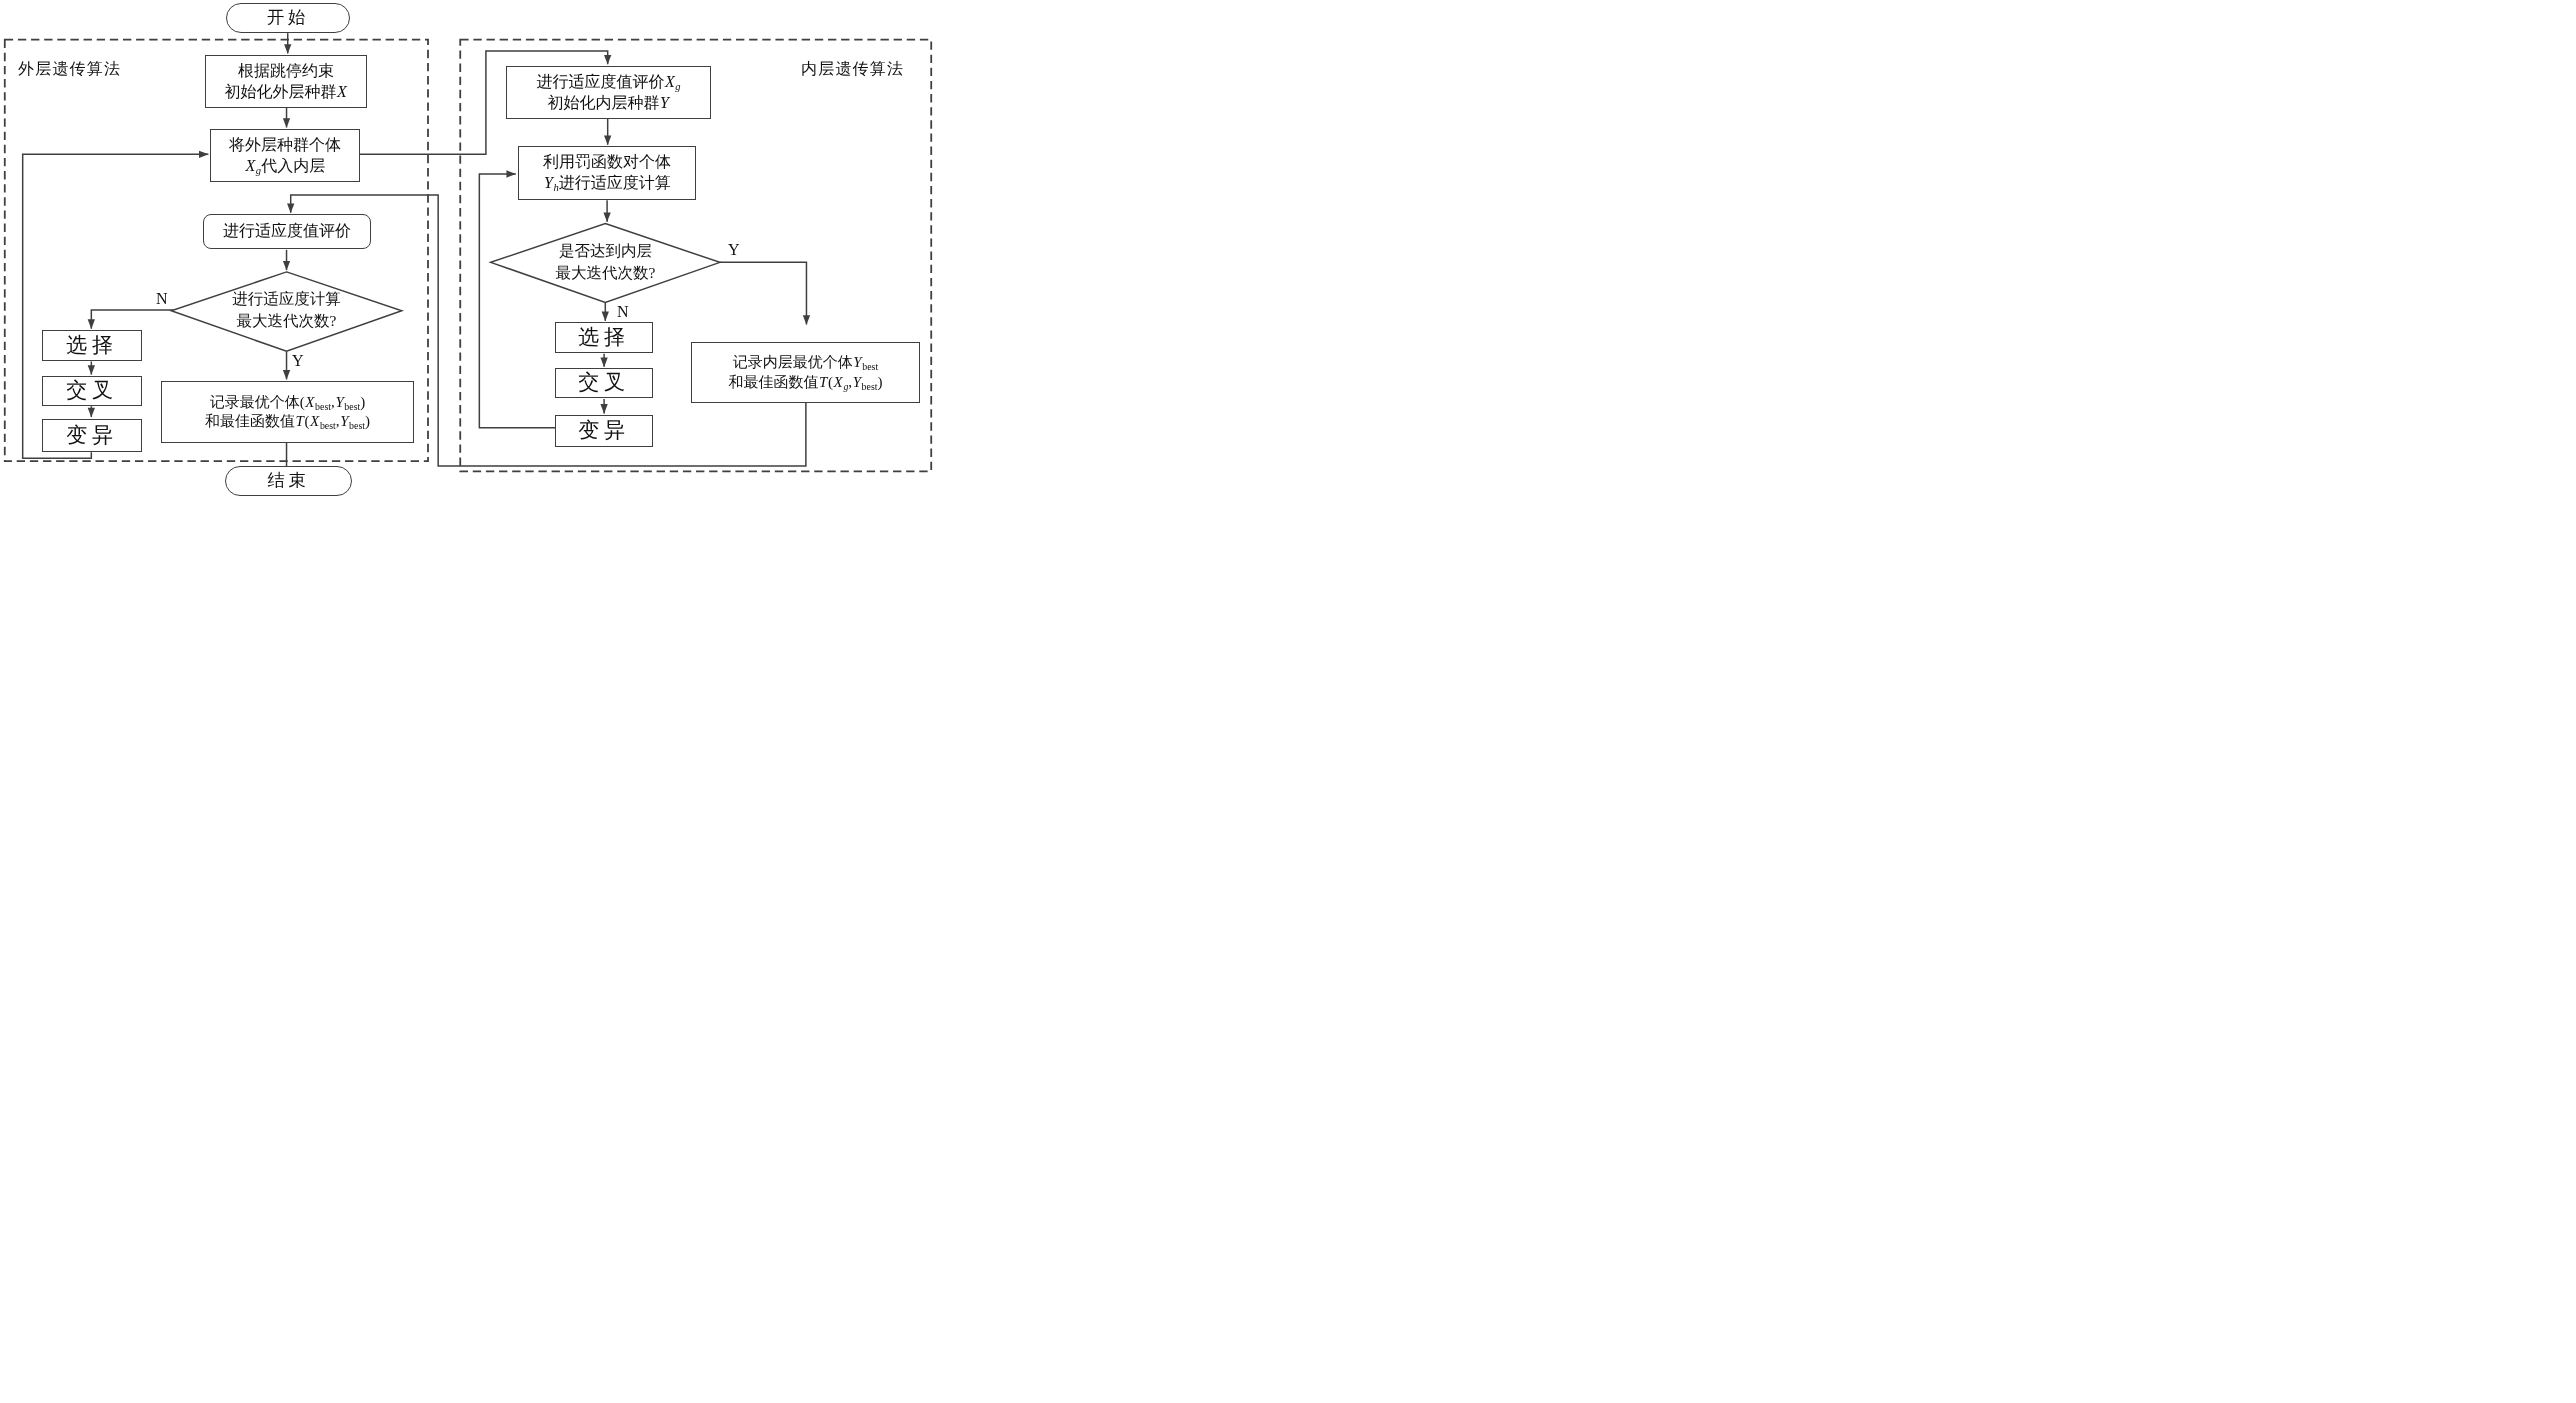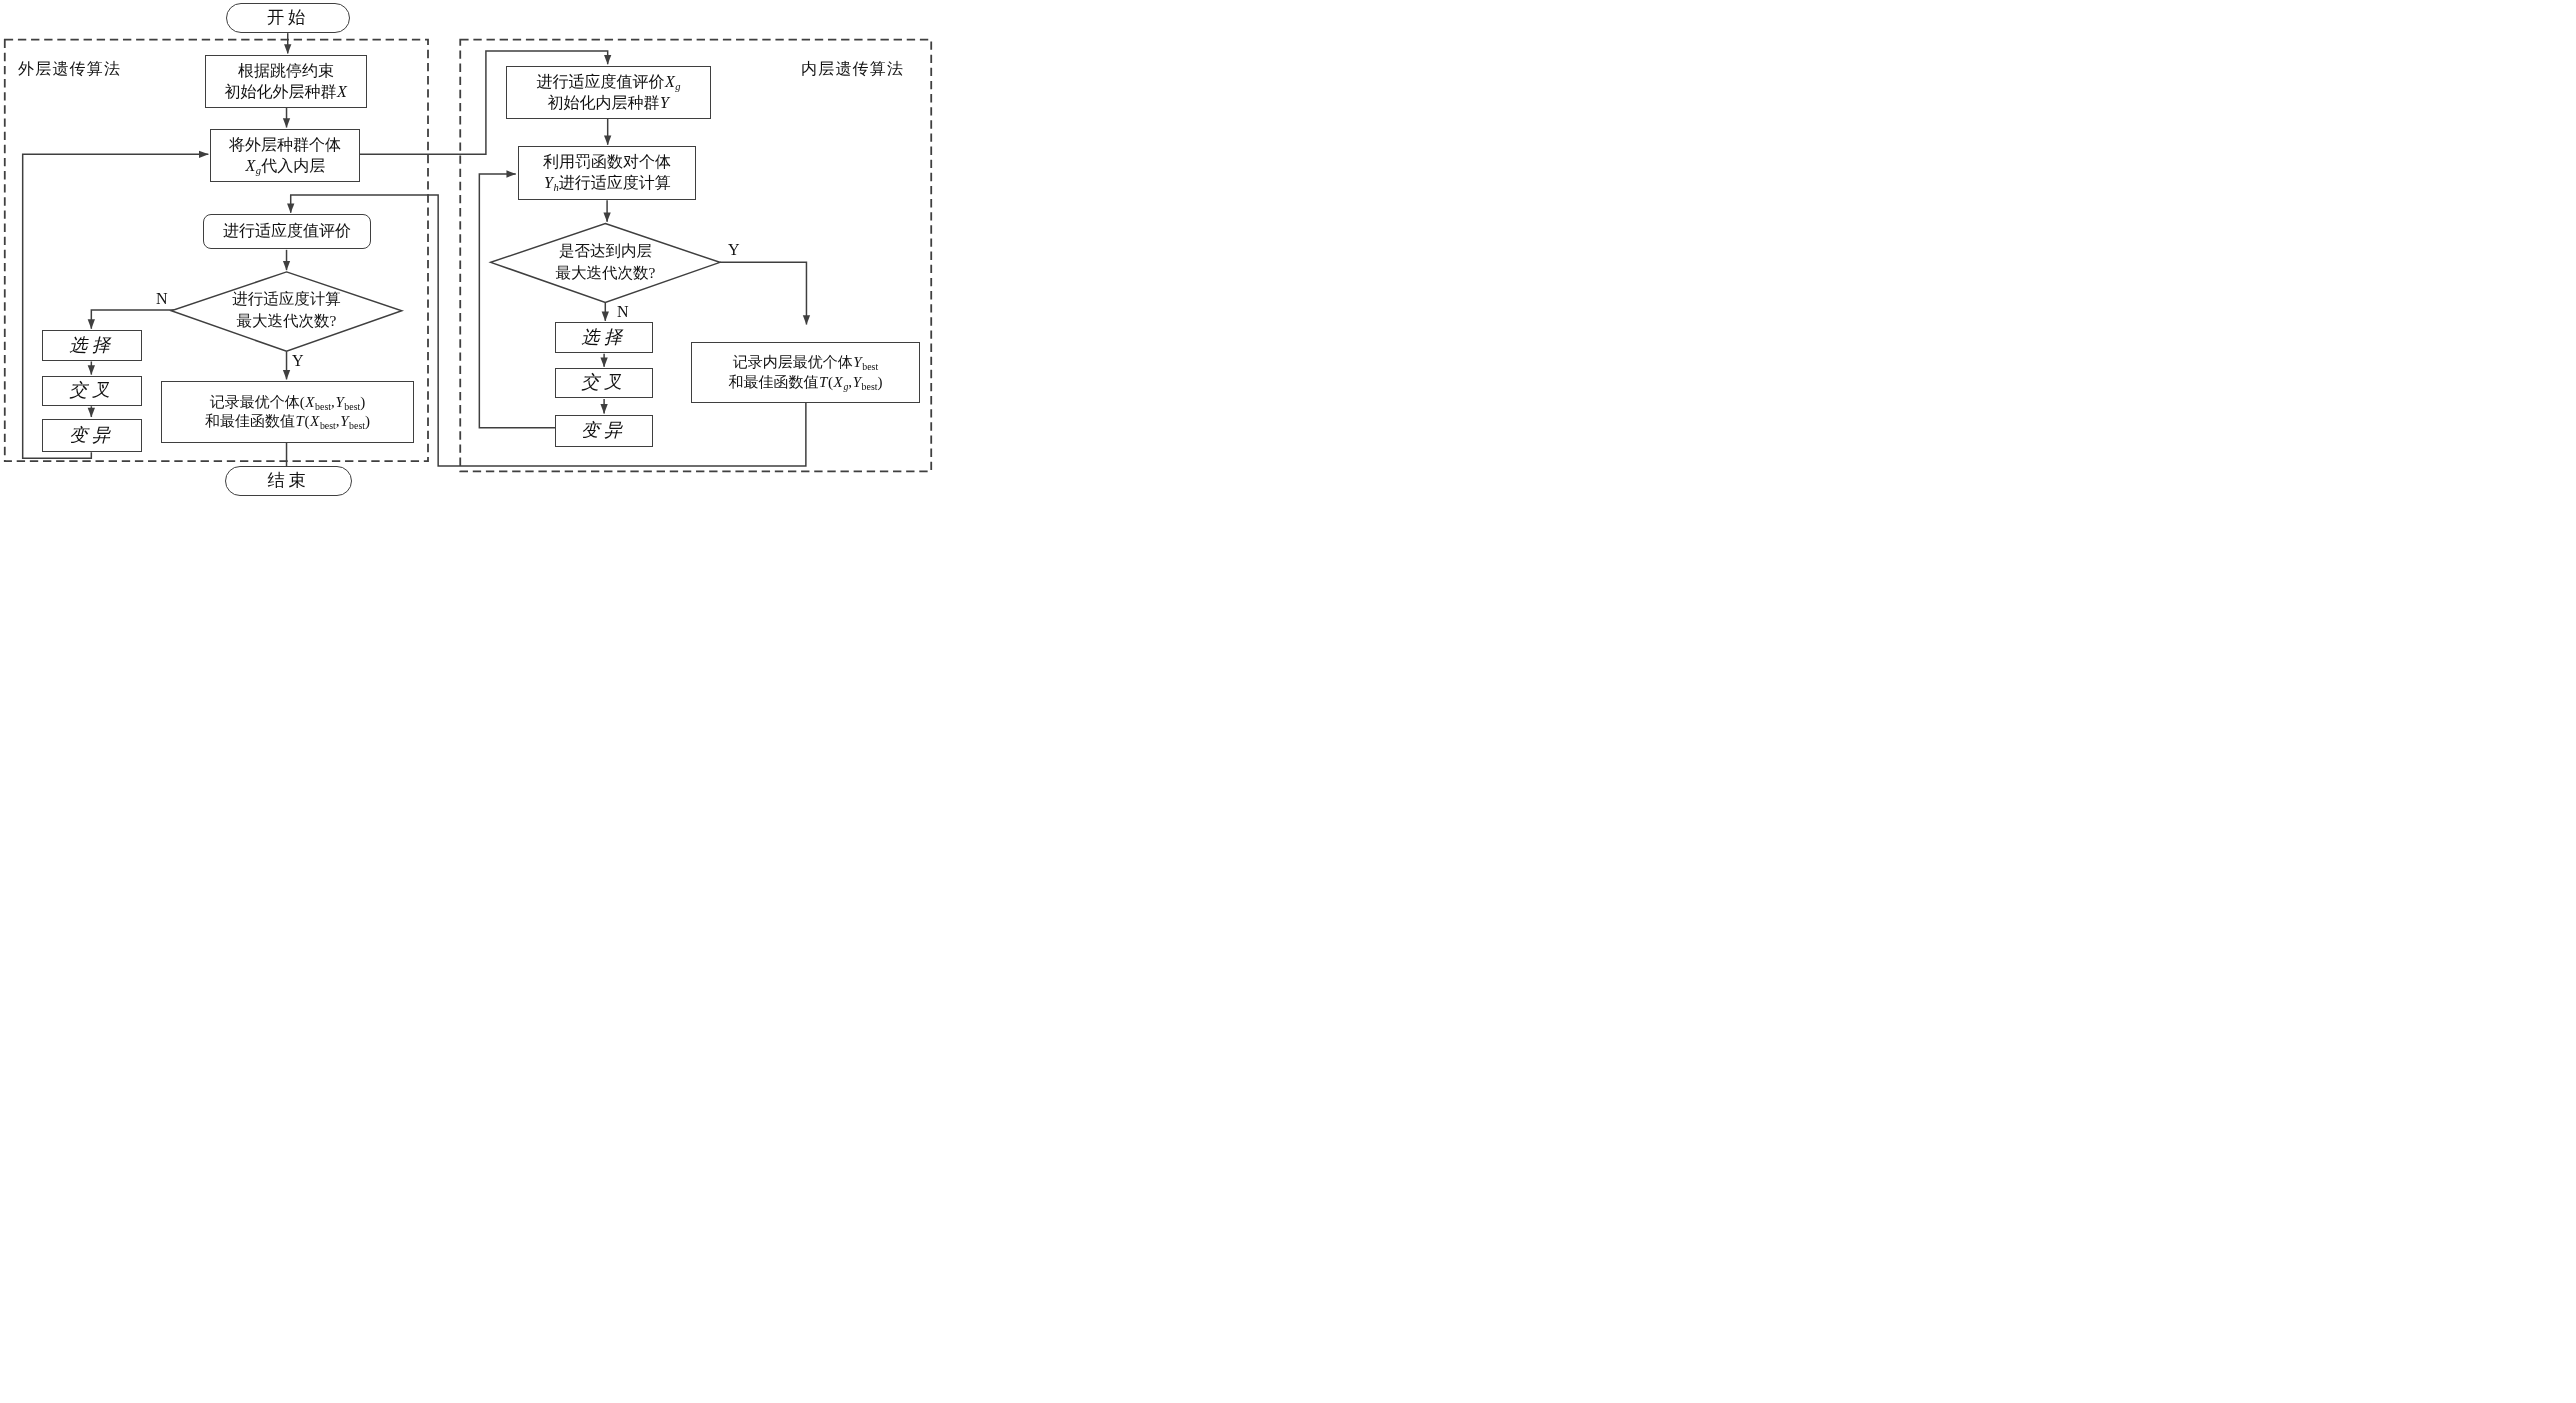--- a/index.html
+++ b/index.html
@@ -8,21 +8,21 @@
     font-family:"Liberation Serif","DejaVu Serif",serif;color:#111;
     overflow:hidden;
   }
   .stage svg{position:absolute;left:0;top:0;}
   .node{
     position:absolute;box-sizing:border-box;border:1.8px solid #3f3f3f;background:#fff;
     display:flex;flex-direction:column;align-items:center;justify-content:center;
     text-align:center;font-size:16px;line-height:1.3;white-space:nowrap;
   }
   .pill{border-radius:16px;font-size:17.3px;letter-spacing:3.6px;}
-  .small{font-size:18px;letter-spacing:4.8px;font-style:italic;}
+  .small{font-size:21px;letter-spacing:4.8px;}
   .rec{font-size:15px;}
   .dlabel{
     position:absolute;border:none;background:transparent;display:flex;flex-direction:column;
     align-items:center;justify-content:center;text-align:center;font-size:15.5px;line-height:1.45;
     white-space:nowrap;
   }
   .zone-label{position:absolute;font-size:16px;letter-spacing:1.2px;white-space:nowrap;}
   .branch{position:absolute;font-size:16px;font-family:"Liberation Serif",serif;}
   .v{font-family:"Liberation Serif","DejaVu Serif",serif;font-style:italic;padding:0 0.6px;}
   sub{font-size:0.66em;line-height:0;vertical-align:-0.28em;font-style:normal;}

